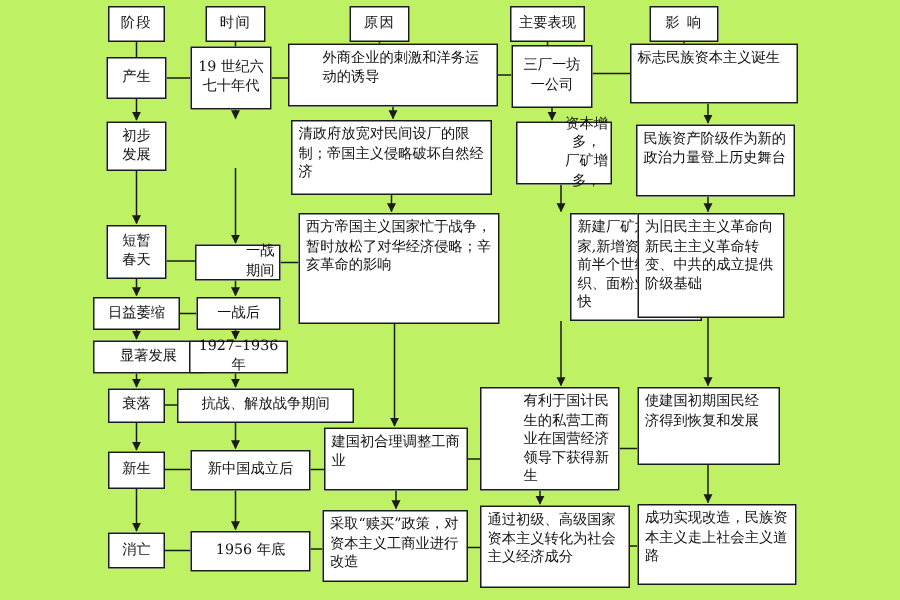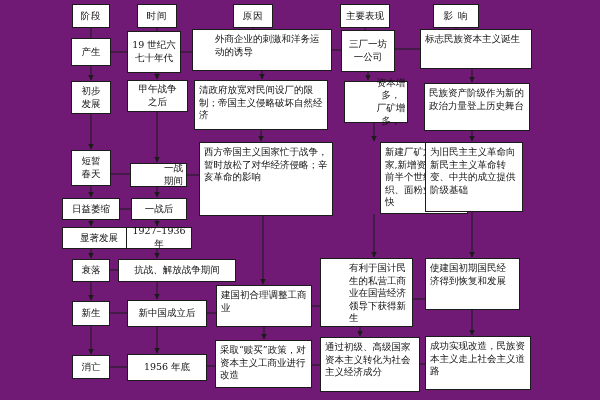--- a/index.html
+++ b/index.html
@@ -1,16 +1,16 @@
 <!DOCTYPE html>
 <html><head>
 <meta charset="utf-8">
 <style>
   html,body{margin:0;padding:0;background:#ffffff;}
-  .canvas{position:relative;width:600px;height:400px;background:#701a75;overflow:hidden;
+  .canvas{position:relative;width:600px;height:400px;background:#bef264;overflow:hidden;
           font-family:"DejaVu Serif","Liberation Serif",serif;color:#111;}
   .wires{position:absolute;left:0;top:0;width:600px;height:400px;pointer-events:none;}
   .wires line{stroke:#1b1b1b;stroke-width:1;}
   .box{position:absolute;box-sizing:border-box;border:1px solid #1b1b1b;background:#ffffff;
        font-size:9.5px;line-height:1.32;white-space:pre-line;}
   .c{display:flex;align-items:center;justify-content:center;text-align:center;}
   .l{padding:3px 4px;text-align:left;}
   .hd{letter-spacing:1px;}
 </style>
 </head>
@@ -93,22 +93,20 @@
   <div class="box c" style="left:71px;top:150px;width:40px;height:36px;">短暂
 春天</div>
   <div class="box c" style="left:62px;top:198px;width:58px;height:22px;">日益萎缩</div>
   <div class="box c" style="left:62px;top:227px;width:74px;height:22px;">显著发展</div>
   <div class="box c" style="left:72px;top:259px;width:38px;height:23px;">衰落</div>
   <div class="box c" style="left:72px;top:301px;width:38px;height:25px;">新生</div>
   <div class="box c" style="left:72px;top:355px;width:38px;height:24px;">消亡</div>
 
   <div class="box c" style="left:127px;top:31px;width:54px;height:42px;">19 世纪六
 七十年代</div>
-  <div class="box c" style="left:127px;top:80px;width:61px;height:32px;">甲午战争
-之后</div>
   <div class="box c" style="left:130px;top:163px;width:57px;height:24px;padding-left:30px;">一战期间</div>
   <div class="box c" style="left:131px;top:198px;width:56px;height:22px;">一战后</div>
   <div class="box c" style="left:126px;top:227px;width:66px;height:22px;">1927–1936 年</div>
   <div class="box c" style="left:118px;top:259px;width:118px;height:23px;">抗战、解放战争期间</div>
   <div class="box c" style="left:127px;top:300px;width:80px;height:27px;">新中国成立后</div>
   <div class="box c" style="left:127px;top:354px;width:80px;height:27px;">1956 年底</div>
 
   <div class="box l" style="left:192px;top:29px;width:140px;height:42px;padding-left:22px;">外商企业的刺激和洋务运动的诱导</div>
   <div class="box l" style="left:194px;top:80px;width:134px;height:50px;">清政府放宽对民间设厂的限制；帝国主义侵略破坏自然经济</div>
   <div class="box l" style="left:199px;top:142px;width:134px;height:74px;">西方帝国主义国家忙于战争，暂时放松了对华经济侵略；辛亥革命的影响</div>

